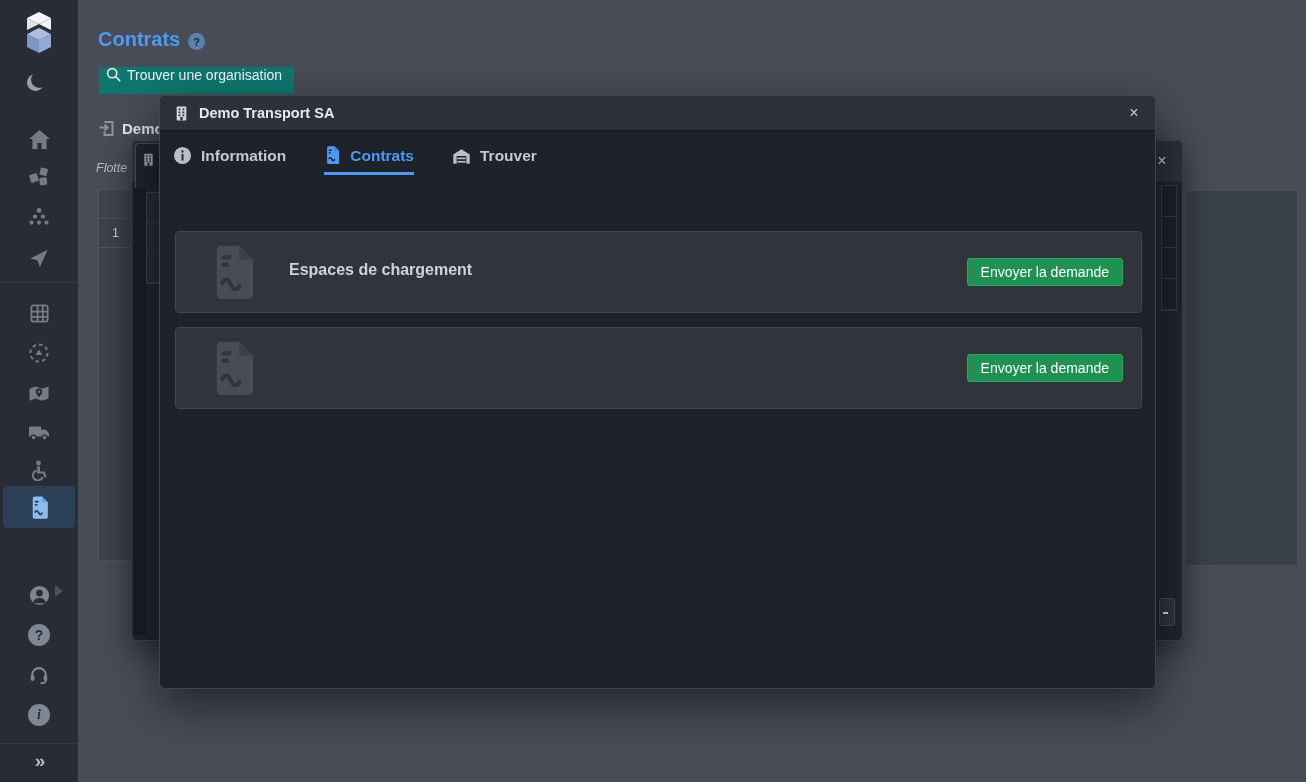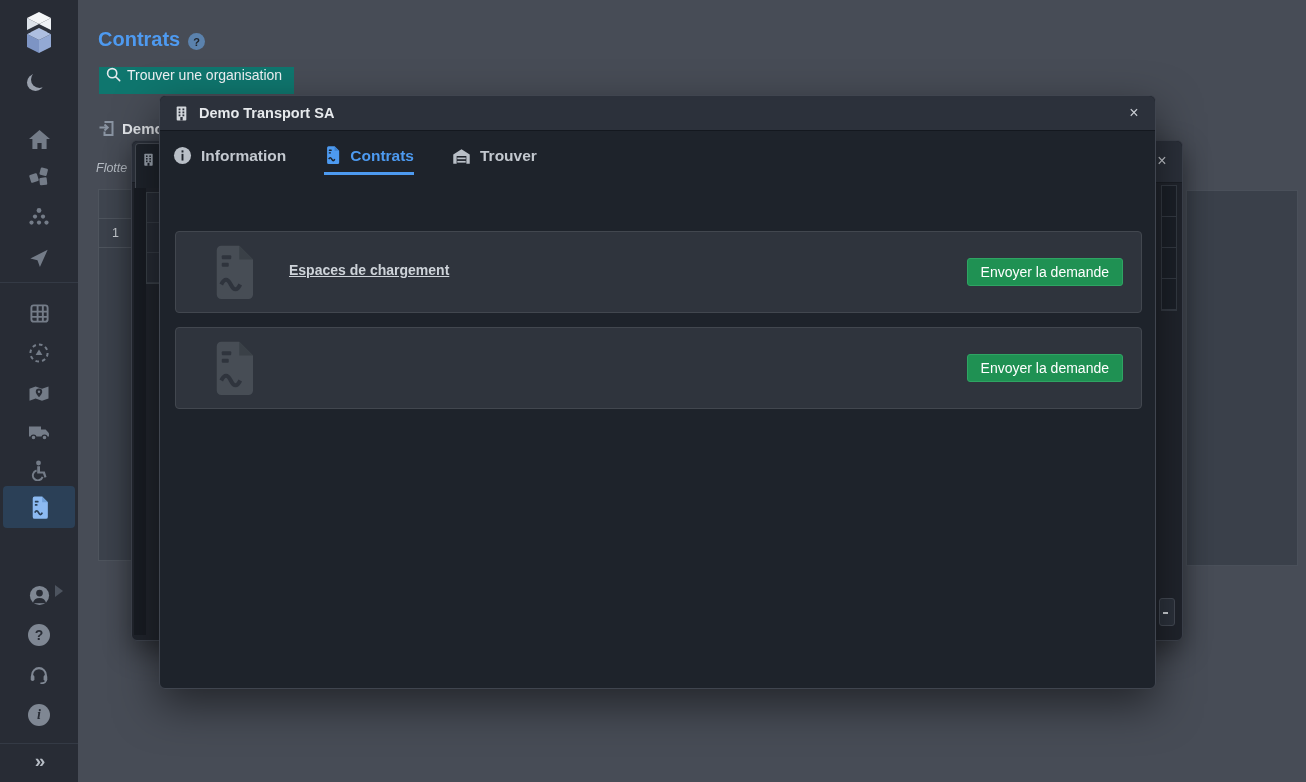--- a/index.html
+++ b/index.html
@@ -52,21 +52,21 @@
   .tabs { position:absolute; left:13px; top:49px; display:flex; gap:38px; }
   .tab { display:flex; align-items:flex-end; gap:9px; padding-bottom:7px; font-size:15.5px; font-weight:600; color:#c3c8cf; border-bottom:3px solid transparent; }
   .tab.active { color:#4d9af0; border-bottom-color:#4d9af0; }
   .tab .ticon { color:#b9bfc7; display:flex; }
   .tab.active .ticon { color:#4d9af0; }
   .dialog-desc { position:absolute; left:14px; top:103px; font-size:14.5px; color:#a7adb5; }
   .cards { position:absolute; left:15px; top:135px; width:967px; }
   .card { height:82px; background:#2f343d; border:1px solid #42474f; border-radius:4px; display:flex; align-items:center; margin-bottom:14px; }
   .card-icon { width:113px; display:flex; justify-content:center; flex:0 0 113px; }
   .card-body { flex:1; min-width:0; }
-  .card-title { font-size:14px; font-weight:bold; color:#ced3d9; margin-bottom:5px;text-decoration:underline; }
+  .card-title { font-size:16px; font-weight:bold; color:#ced3d9; margin-bottom:5px; }
   .card-desc { font-size:14px; color:#8f959d; line-height:1.48; max-width:672px; }
   .card-btn { flex:0 0 auto; margin-right:18px; height:28px; padding:0 13px; background:#1f9153; border:1px solid #2fa463; border-radius:3px; color:#ffffff; font-size:14px; font-family:"Liberation Sans",sans-serif; cursor:pointer; }
 
   
   .doc-card .doc { fill:#474d55; } .doc-card .fold { fill:#3a4047; } .doc-card .cut { fill:#2f343d; } .doc-card .cutline { stroke:#2f343d; }
   .doc-side .doc { fill:#8cbaf2; } .doc-side .fold { fill:#6f9fd8; } .doc-side .cut { fill:#2b4057; } .doc-side .cutline { stroke:#2b4057; }
   .doc-tab .doc { fill:#4d9af0; } .doc-tab .fold { fill:#3d7fcc; } .doc-tab .cut { fill:#1e232b; } .doc-tab .cutline { stroke:#1e232b; }
 </style>
 </head>
 <body>

